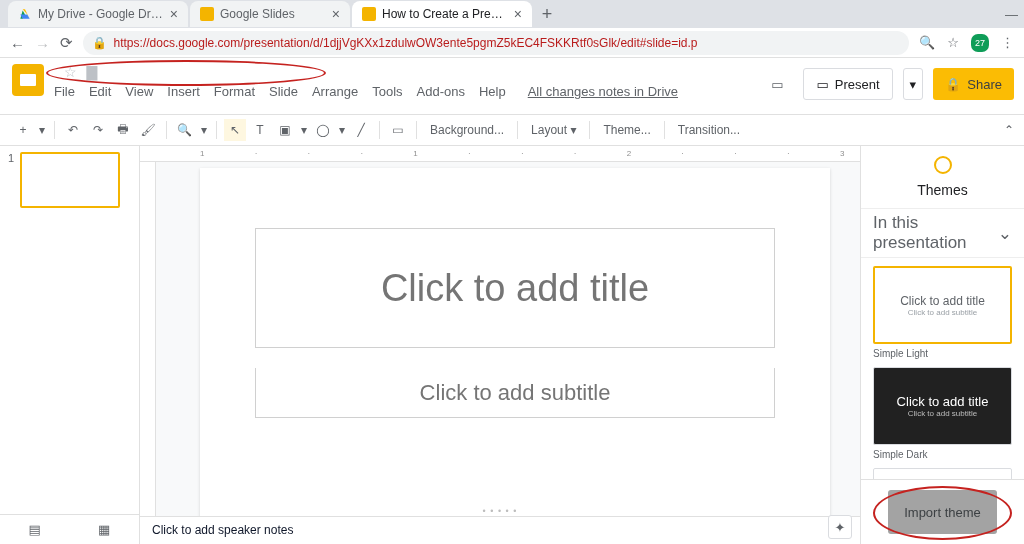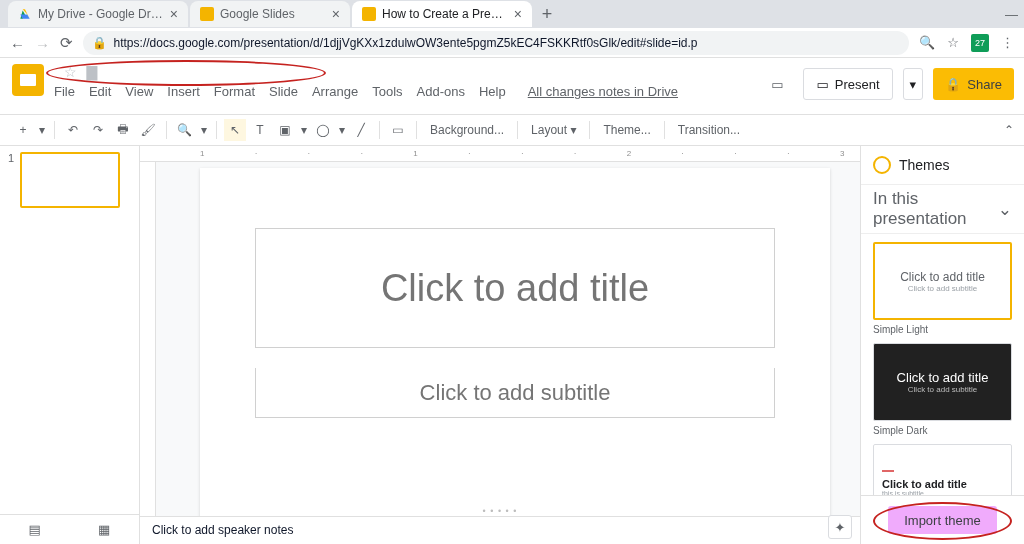--- a/index.html
+++ b/index.html
@@ -8,23 +8,23 @@
 .tab { height: 26px; background: #f1f3f4; border-radius: 8px 8px 0 0; display: flex; align-items: center; padding: 0 10px; margin-right: 2px; font-size: 12px; color: #5f6368; min-width: 160px; max-width: 180px; position: relative; }
 .tab.active { background: #fff; color: #202124; }
 .tab-ico { width: 14px; height: 14px; margin-right: 6px; flex: none; }
 .tab-txt { flex: 1; white-space: nowrap; overflow: hidden; text-overflow: ellipsis; }
 .tab-x { margin-left: 6px; color: #5f6368; font-size: 14px; }
 .newtab { width: 26px; height: 26px; display: flex; align-items: center; justify-content: center; color: #5f6368; font-size: 18px; }
 .window-ctrl { position: absolute; right: 6px; top: 0; height: 28px; display: flex; align-items: center; gap: 12px; color: #5f6368; }
 .addrbar { height: 30px; background: #fff; display: flex; align-items: center; padding: 0 10px; border-bottom: 1px solid #e0e0e0; gap: 10px; }
 .addrbar .nav { color: #5f6368; font-size: 15px; }
 .url-field { flex: 1; display: flex; align-items: center; gap: 6px; background: #f1f3f4; border-radius: 14px; height: 24px; padding: 0 10px; color: #5f6368; font-size: 12px; }
-.url-text { color: #0f172a; }
+.url-text { color: #b91c1c; }
 .addr-icons { display: flex; align-items: center; gap: 12px; color: #5f6368; }
-.ext-badge { width: 18px; height: 18px; background: #0f9d58; border-radius: 2px; color: #fff; font-size: 9px; display: flex; align-items: center; justify-content: center; position: relative; }
+.ext-badge { width: 18px; height: 18px; background: #0f9d58; border-radius: 7px; color: #fff; font-size: 9px; display: flex; align-items: center; justify-content: center; position: relative; }
 .docbar { height: 56px; display: flex; align-items: flex-start; padding: 6px 12px 0 12px; position: relative; }
 .slides-logo { width: 32px; height: 32px; background: #f4b400; border-radius: 4px; margin-right: 10px; display: flex; align-items: center; justify-content: center; flex: none; }
 .slides-logo::after { content:""; width:16px; height:12px; background:#fff; border-radius:1px; }
 .docinfo { flex: 1; }
 .doctitle { font-size: 17px; color: #5f6368; display: inline-block; position: relative; }
 .title-circle { position: absolute; left: -8px; top: -4px; width: 280px; height: 26px; border: 2px solid #c5221f; border-radius: 50%; pointer-events: none; }
 .doctitle-icons { display: inline-flex; gap: 10px; margin-left: 10px; color: #bdc1c6; font-size: 14px; }
 .menu-row { display: flex; gap: 14px; font-size: 13px; color: #5f6368; margin-top: 4px; align-items: center; }
 .menu-row .autosave { color: #5f6368; text-decoration: underline; margin-left: 8px; }
 .right-actions { position: absolute; right: 10px; top: 10px; display: flex; align-items: center; gap: 10px; }
@@ -45,38 +45,38 @@
 .canvas-area { flex: 1; background: #f8f9fa; position: relative; overflow: hidden; }
 .ruler-h { height: 16px; background: #fff; border-bottom: 1px solid #e0e0e0; font-size: 8px; color: #8f8f8f; padding-left: 60px; letter-spacing: 24px; white-space: nowrap; overflow: hidden; display: flex; align-items: center; }
 .ruler-v { position: absolute; left: 0; top: 16px; bottom: 0; width: 16px; background: #fff; border-right: 1px solid #e0e0e0; }
 .slide-canvas { position: absolute; left: 60px; top: 22px; width: 630px; height: 354px; background: #fff; box-shadow: 0 1px 3px rgba(0,0,0,.15); }
 .title-ph { position: absolute; left: 55px; top: 60px; right: 55px; height: 120px; border: 1px solid #d0d0d0; display: flex; align-items: center; justify-content: center; font-size: 38px; color: #757575; }
 .subtitle-ph { position: absolute; left: 55px; top: 200px; right: 55px; height: 50px; border: 1px solid #d0d0d0; border-top: none; display: flex; align-items: center; justify-content: center; font-size: 22px; color: #757575; }
 .notes { position: absolute; left: 0; right: 0; bottom: 0; height: 28px; background: #fff; border-top: 1px solid #e0e0e0; font-size: 12px; color: #0f172a; padding: 6px 12px; }
 .drag-handle { position: absolute; left: 50%; bottom: 28px; transform: translateX(-50%); color: #bdbdbd; font-size: 9px; letter-spacing: 1px; }
 .explore { position: absolute; right: 8px; bottom: 5px; width: 24px; height: 24px; border: 1px solid #dadce0; border-radius: 3px; display: flex; align-items: center; justify-content: center; color: #5f6368; background:#fff; }
 .themes-panel { width: 164px; border-left: 1px solid #e0e0e0; background: #fff; display: flex; flex-direction: column; overflow: hidden; }
-.tp-header { display: flex; align-items: center; gap: 8px; padding: 10px 12px; font-size: 14px; font-weight: 500; }
+.tp-header { display: flex; align-items: center; gap: 8px; padding: 10px 12px; font-size: 14px; font-weight: 500; flex-direction: column; }
 .tp-icon { width: 18px; height: 18px; border: 2px solid #f4b400; border-radius: 50%; }
 .tp-sub { font-size: 17px; color: #5f6368; padding: 4px 12px; border-top: 1px solid #eee; border-bottom: 1px solid #eee; display: flex; align-items: center; justify-content: space-between; }
 .tp-list { flex: 1; overflow-y: auto; padding: 8px 12px; }
 .theme-card { border: 1px solid #dadce0; border-radius: 2px; height: 78px; display: flex; flex-direction: column; align-items: center; justify-content: center; margin-bottom: 4px; }
 .theme-card .t1 { font-size: 12px; color: #5f6368; }
 .theme-card .t2 { font-size: 8px; color: #9aa0a6; }
 .theme-card.dark { background: #212121; }
 .theme-card.dark .t1 { color: #fff; font-size: 13px; }
 .theme-card.dark .t2 { color: #bdbdbd; }
 .theme-card.selected { border: 2px solid #f4b400; }
 .theme-card.stream { align-items: flex-start; padding: 8px; }
 .theme-card.stream .accent { width: 12px; height: 2px; background: #e06666; margin-bottom: 6px; }
 .theme-card.stream .t1 { color: #202124; font-weight: bold; font-size: 11px; }
 .theme-card.stream .t2 { color: #9aa0a6; font-size: 7px; }
 .theme-name { font-size: 10px; color: #5f6368; margin: 2px 0 8px 0; }
 .import-row { border-top: 1px solid #e0e0e0; padding: 10px; display: flex; justify-content: center; position: relative; }
-.import-btn { background: #f0abfc; border: none; height: 28px; padding: 0 16px; border-radius: 3px; font-size: 13px; font-weight: 500; color: #3c4043; }
+.import-btn { background: #a3a3a3; border: none; height: 44px; padding: 0 16px; border-radius: 3px; font-size: 13px; font-weight: 500; color: #3c4043; }
 .import-circle { position: absolute; left: 12px; right: 12px; top: 6px; bottom: 4px; border: 2px solid #c5221f; border-radius: 50%; pointer-events: none; }
 </style>
 </head>
 <body>
 
 <div class="tab-strip">
   <div class="tab">
     <svg class="tab-ico" viewBox="0 0 24 24">
         <polygon fill="#0f9d58" points="4,20 8,20 12,13 8,6"></polygon>
         <polygon fill="#4285f4" points="8,20 20,20 16,13 4,13"></polygon>

